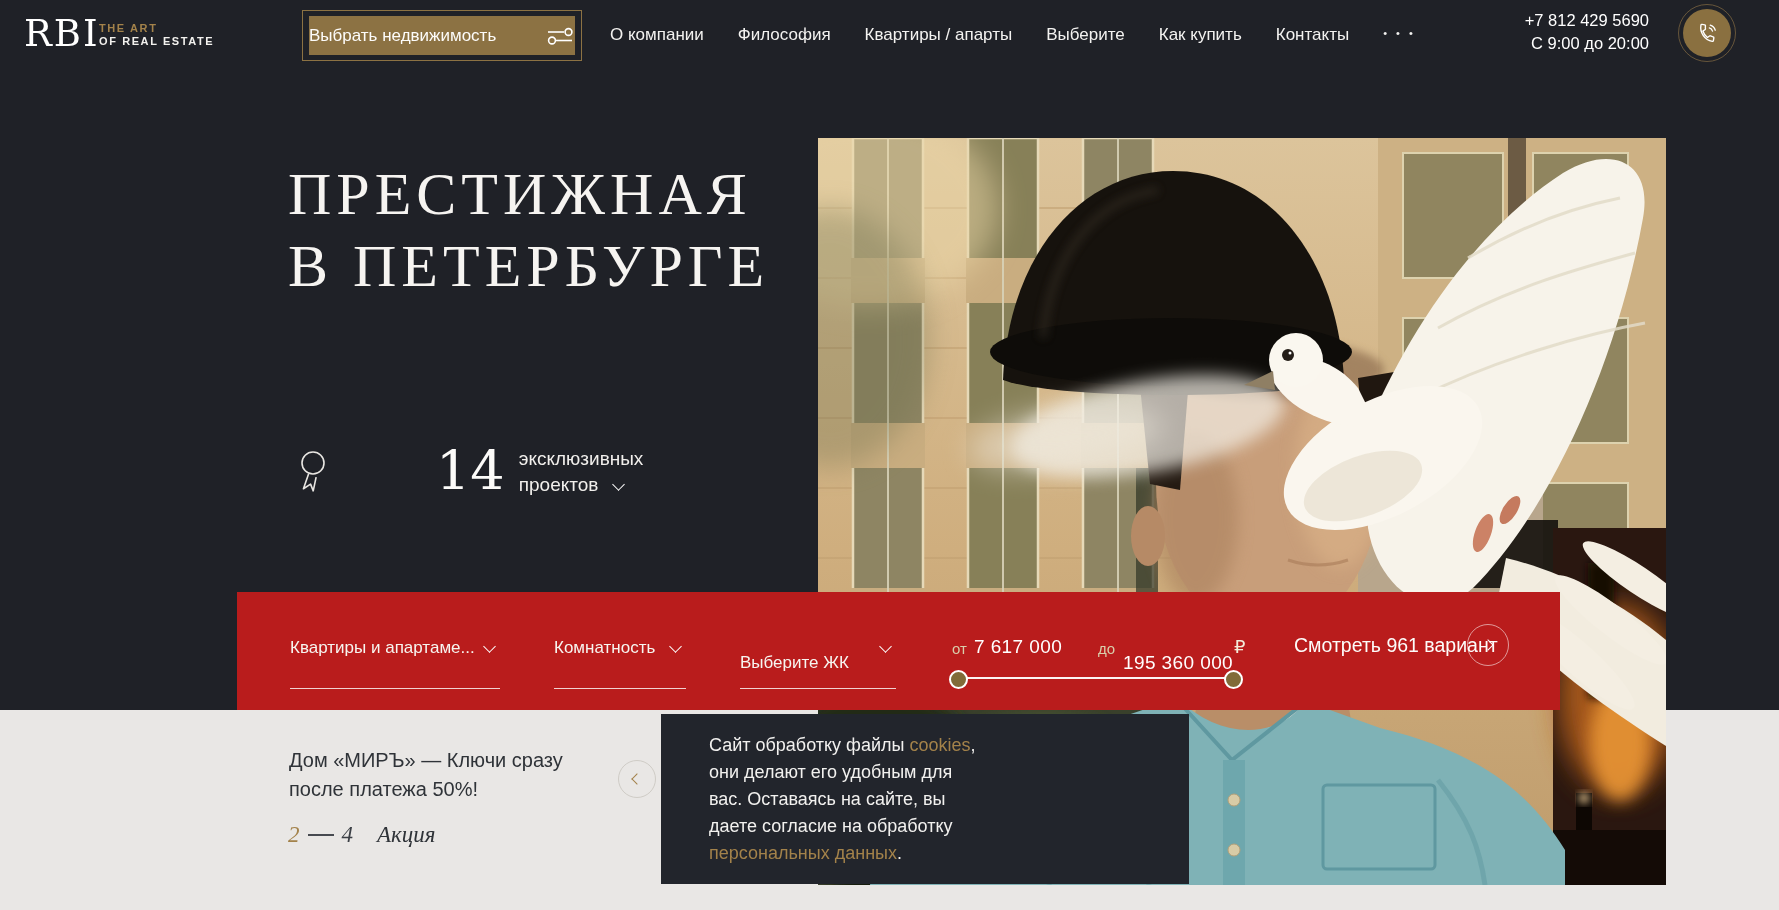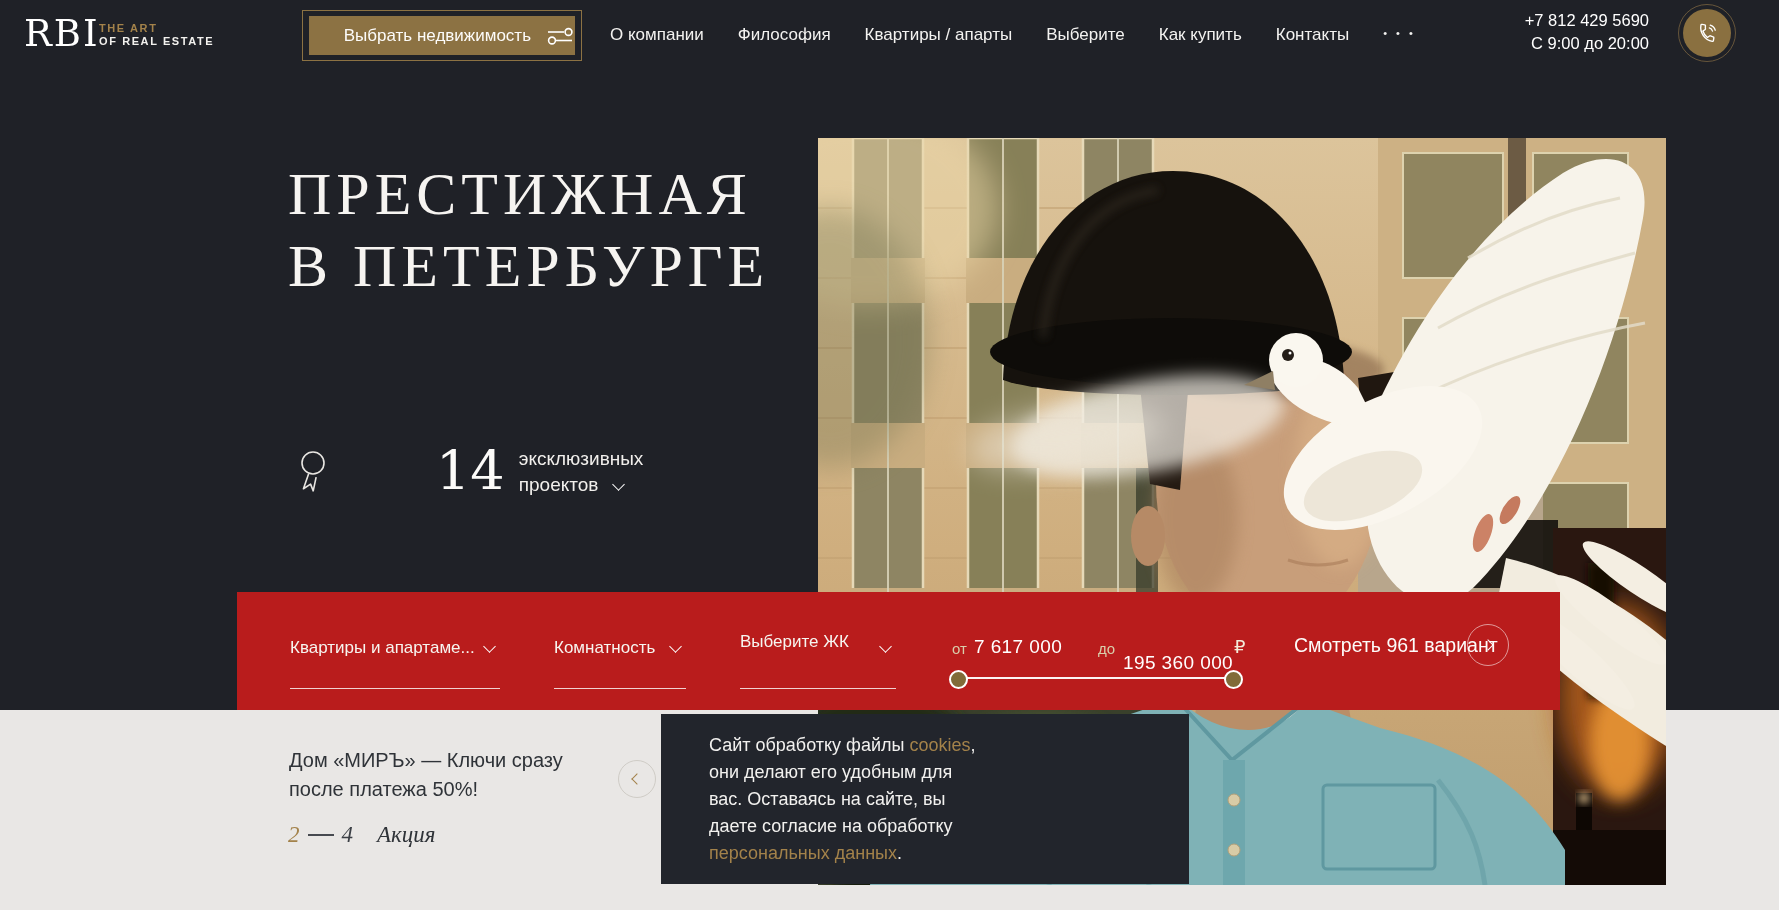--- a/index.html
+++ b/index.html
@@ -11,21 +11,21 @@
   }
   .abs{position:absolute;}
   
   .hero{left:0;top:0;width:1779px;height:710px;background:#1f2127;z-index:0;}
   
   .logo-brand{left:24px;top:12px;font-family:"DejaVu Serif",serif;font-size:37px;color:#ffffff;letter-spacing:2px;font-weight:500;}
   .logo-tag{left:99px;top:22px;line-height:13px;font-size:11px;letter-spacing:1.6px;font-weight:bold;}
   .logo-tag .t1{color:#a3824a;display:block;}
   .logo-tag .t2{color:#f2f1ee;display:block;}
   .select-box{left:302px;top:10px;width:278px;height:49px;border:1px solid #8c7243;display:flex;align-items:center;justify-content:center;cursor:pointer;}
-  .select-btn{width:266px;height:39px;background:#8c7243;display:flex;align-items:center;justify-content:flex-end;gap:14px;color:#fdfcfa;font-size:17px;}
+  .select-btn{width:266px;height:39px;background:#8c7243;display:flex;align-items:center;justify-content:space-between;gap:14px;color:#fdfcfa;font-size:17px;}
   .nav{left:610px;top:0;height:70px;display:flex;align-items:center;gap:34px;color:#f3f2f0;font-size:17px;}
   .nav span{cursor:pointer;white-space:nowrap;}
   .nav .more{font-size:11px;letter-spacing:3px;padding-bottom:4px;}
   .phone-block{left:1495px;top:9px;width:154px;text-align:right;color:#ffffff;font-size:16.5px;line-height:23px;}
   .phone-circle{left:1678px;top:4px;width:56px;height:56px;border-radius:50%;border:1px solid rgba(163,130,74,.55);display:flex;align-items:center;justify-content:center;cursor:pointer;}
   .phone-circle .inner{width:48px;height:48px;border-radius:50%;background:#8a7040;display:flex;align-items:center;justify-content:center;}
   
   .title{left:288px;top:158px;font-family:"Liberation Serif","DejaVu Serif",serif;font-weight:400;font-size:60px;line-height:72px;letter-spacing:5px;color:#f6f4f1;z-index:2;}
   .badge-row{left:298px;top:446px;z-index:2;display:flex;align-items:flex-start;}
   .award-icon{margin-top:4px;}
@@ -36,21 +36,21 @@
   .chev-down{transform:rotate(45deg);}
   .chev-right{transform:rotate(-45deg);}
   .chev-left{transform:rotate(135deg);border-color:#a3824a;}
   .proj-chev{display:inline-block;margin-left:10px;margin-bottom:2px;}
   
   .photo{left:818px;top:138px;width:848px;height:747px;z-index:1;}
   
   .fbar{left:237px;top:592px;width:1323px;height:118px;background:#b91c1c;z-index:2;}
   .dd-label{font-size:17px;color:#f7f5f0;white-space:nowrap;cursor:pointer;}
   .dd-underline{height:1px;background:rgba(255,255,255,.8);position:absolute;}
-  .dd1l{left:53px;top:46px;} .dd2l{left:317px;top:46px;} .dd3l{left:503px;top:40px;}
+  .dd1l{left:53px;top:46px;} .dd2l{left:317px;top:46px;} .dd3l{left:503px;top:61px;}
   .u1{left:53px;top:96px;width:210px;} .u2{left:317px;top:96px;width:132px;} .u3{left:503px;top:96px;width:156px;}
   .c1{left:248px;top:50px;} .c2{left:434px;top:50px;} .c3{left:644px;top:50px;}
   .price-lab{font-size:15px;color:#d9cdab;} .price-val{font-size:19px;color:#ffffff;letter-spacing:.4px;}
   .pfrom-l{left:715px;top:48px;} .pfrom-v{left:737px;top:44px;}
   .pto-l{left:861px;top:48px;} .pto-v{left:886px;top:44px;margin-top:16px;}
   .rub{left:997px;top:44px;font-family:"DejaVu Sans",sans-serif;font-size:18px;color:#f3ecda;}
   .slider-line{left:720px;top:85px;width:275px;height:2px;background:rgba(255,255,255,.95);}
   .handle{width:15px;height:15px;border-radius:50%;border:2.5px solid #ffffff;background:#816b39;cursor:pointer;}
   .h-min{left:712px;top:78px;} .h-max{left:987px;top:78px;}
   .submit-lab{left:1057px;top:42px;font-size:19.5px;color:#fdfcfa;cursor:pointer;}

